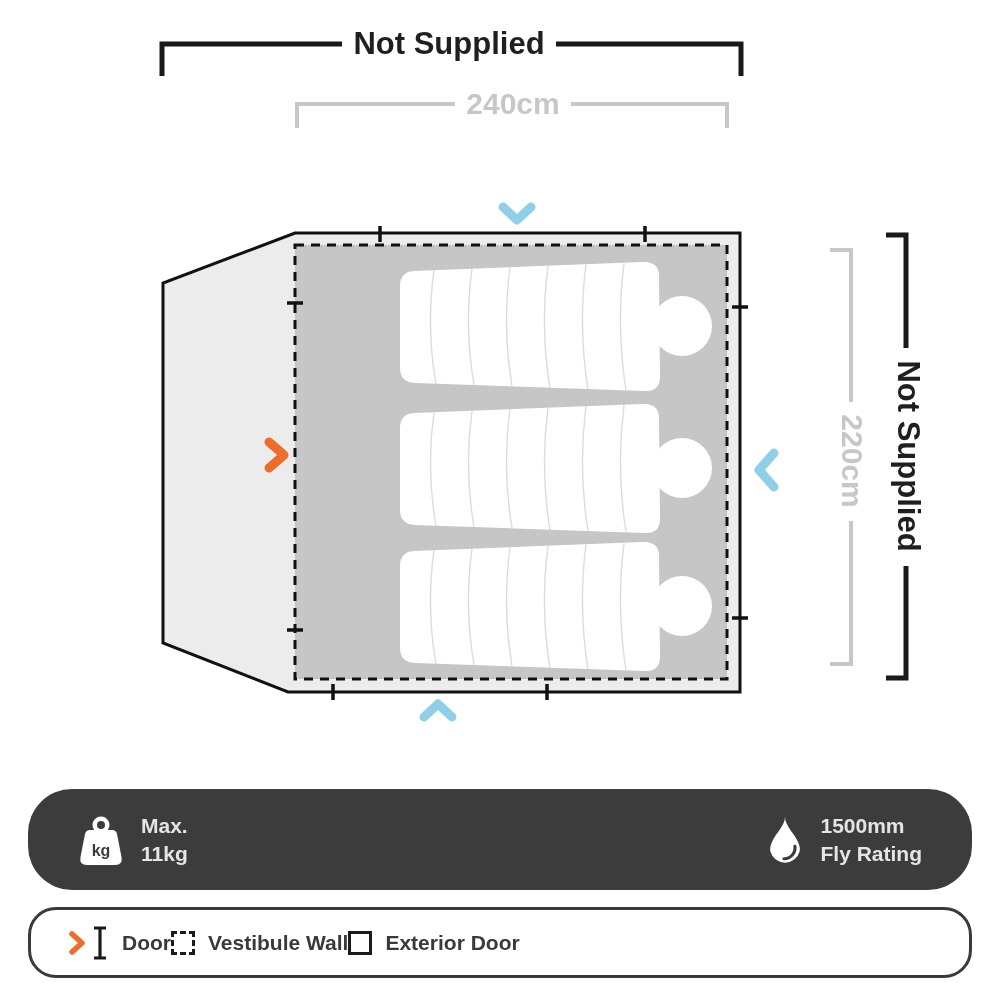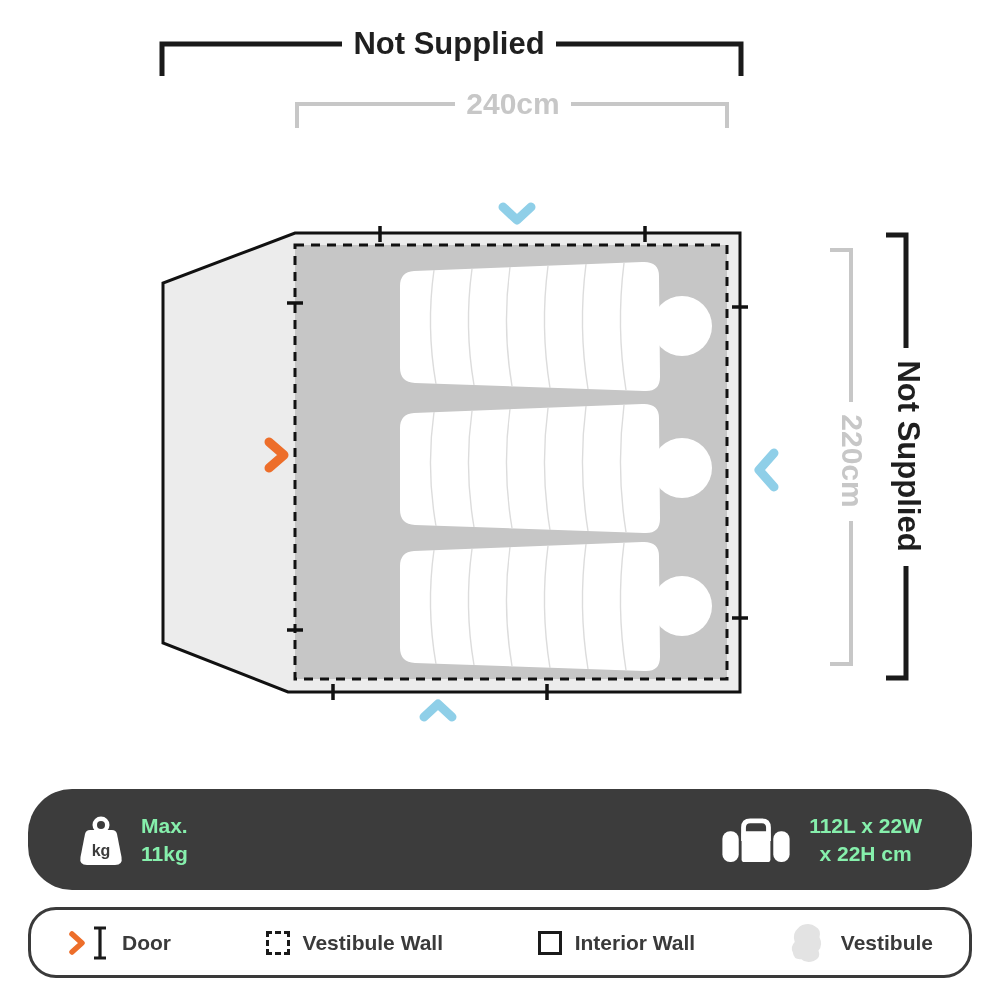--- a/index.html
+++ b/index.html
@@ -17,28 +17,28 @@
   .quilt{stroke:#DCDCDC;stroke-width:1.4;fill:none;}
   .chev{fill:none;stroke-width:9;stroke-linecap:round;stroke-linejoin:round;}
 
   .specs-bar{
     position:absolute;left:28px;top:789px;width:944px;height:101px;
     background:#3C3C3C;border-radius:44px;
     display:flex;align-items:center;justify-content:space-between;
     padding:0 50px;box-sizing:border-box;
   }
   .spec-item{display:flex;align-items:center;gap:17px;}
-  .spec-text{color:#86efac;font-weight:700;font-size:21px;line-height:1.3;}
+  .spec-text{color:#e5e5e5;font-weight:700;font-size:21px;line-height:1.3;}
   .spec-text.centered{text-align:center;}
   .spec-text div{white-space:nowrap;}
 
   .legend-bar{
     position:absolute;left:28px;top:907px;width:944px;height:71px;
     background:#fff;border:3px solid #3a3a3a;border-radius:28px;
-    display:flex;align-items:center;justify-content:space-between;
+    display:flex;align-items:center;justify-content:flex-start;
     padding:0 36px;box-sizing:border-box;
   }
   .legend-item{display:flex;align-items:center;gap:13px;font-weight:700;font-size:21px;color:#3a3a3a;}
   .legend-pair{display:flex;align-items:center;gap:4px;}
   .square{width:24px;height:24px;box-sizing:border-box;background:#fff;}
   .square.dashed{border:3px dashed #1a1a1a;}
   .square.solid{border:3px solid #1a1a1a;}
 </style>
 </head>
 <body>
@@ -113,33 +113,31 @@
       <path d="M 12 15 H 34 Q 38 15 39 19 L 43.5 42 Q 45 50 37 50 H 9 Q 1 50 2.5 42 L 7 19 Q 8 15 12 15 Z" fill="#fff"></path>
       <text x="23" y="41" text-anchor="middle" font-size="16" font-weight="700" fill="#3C3C3C">kg</text>
     </svg>
     <div class="spec-text">
       <div>Max.</div>
       <div>11kg</div>
     </div>
   </div>
 
 
+
   <div class="spec-item">
-    <svg width="72" height="48" viewBox="0 0 74 50">
-      <path d="M 24 26 V 12 Q 24 5 31 5 H 43 Q 50 5 50 12 V 26" stroke="#fff" stroke-width="5" fill="none"></path>
-      <rect x="2" y="16" width="17" height="32" rx="8" fill="#fff"></rect>
-      <rect x="55" y="16" width="17" height="32" rx="8" fill="#fff"></rect>
-      <rect x="22" y="16" width="30" height="32" rx="3" fill="#fff"></rect>
+    <svg width="36" height="48" viewBox="0 0 34 46">
+      <path d="M 17 1 C 17 9 8 17 5 24 Q 2 30 3 34 A 14.5 14.5 0 0 0 31 34 Q 32 30 29 24 C 26 17 17 9 17 1 Z" fill="#fff"></path>
+      <path d="M 26.5 29 A 10.5 10.5 0 0 1 16 41" stroke="#3C3C3C" stroke-width="3" fill="none" stroke-linecap="round"></path>
     </svg>
-    <div class="spec-text centered">
-      <div>112L x 22W</div>
-      <div>x 22H cm</div>
+    <div class="spec-text">
+      <div>1500mm</div>
+      <div>Fly Rating</div>
     </div>
   </div>
-
 
 </div>
 
 <div class="legend-bar">
 
   <div class="legend-item">
     <span class="legend-pair">
       <svg width="20" height="28" viewBox="0 0 20 28">
         <polyline points="5,5 15,14 5,23" fill="none" stroke-width="5.5" stroke-linecap="round" stroke-linejoin="round" stroke="#ED6E2A"></polyline>
       </svg>
@@ -151,23 +149,17 @@
   </div>
 
 
   <div class="legend-item">
     <span class="square dashed"></span>
     <span>Vestibule Wall</span>
   </div>
 
   <div class="legend-item">
     <span class="square solid"></span>
-    <span>Interior Wall</span>
+    <span>Exterior Door</span>
   </div>
 
-  <div class="legend-item">
-    <svg width="38" height="44" viewBox="0 0 40 44">
-      <path d="M 13 3 Q 22 0 27 5 Q 33 8 31 16 Q 35 24 30 30 Q 33 38 25 41 Q 17 44 12 39 Q 4 40 3 32 Q 0 26 5 21 Q 2 12 8 7 Q 10 4 13 3 Z" fill="#E3E3E3"></path>
-    </svg>
-    <span>Vestibule</span>
-  </div>
 
 </div>
 
 </body></html>

